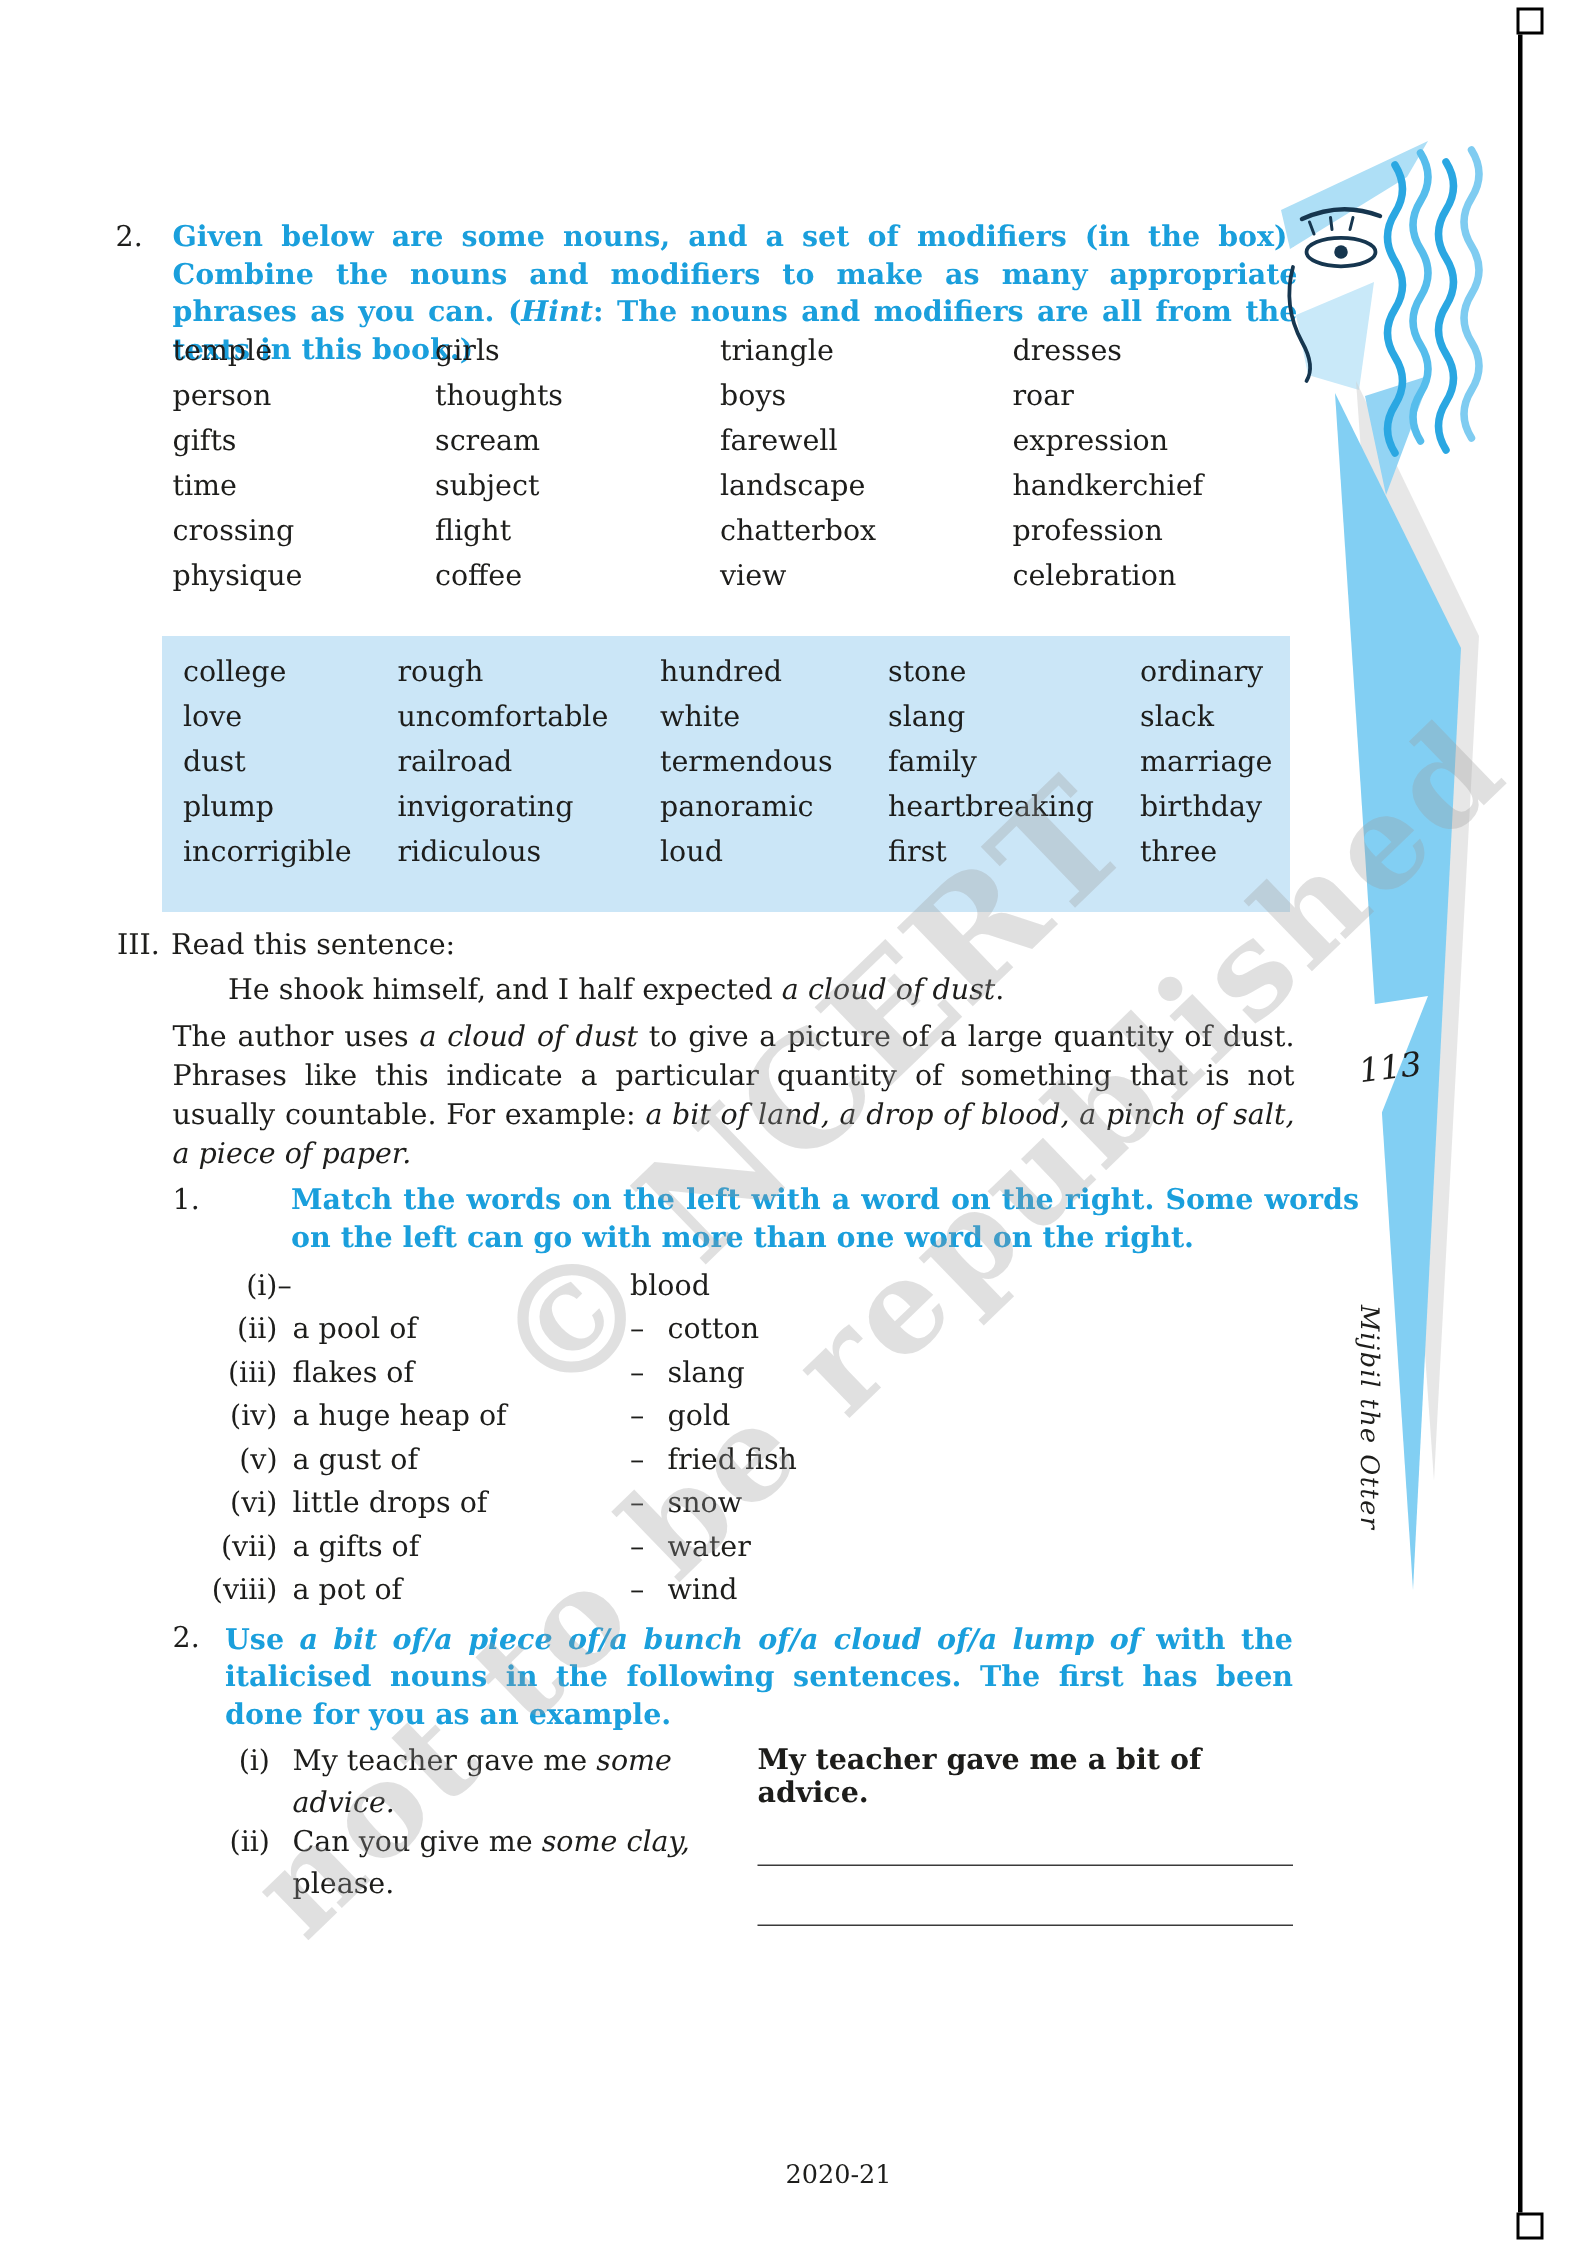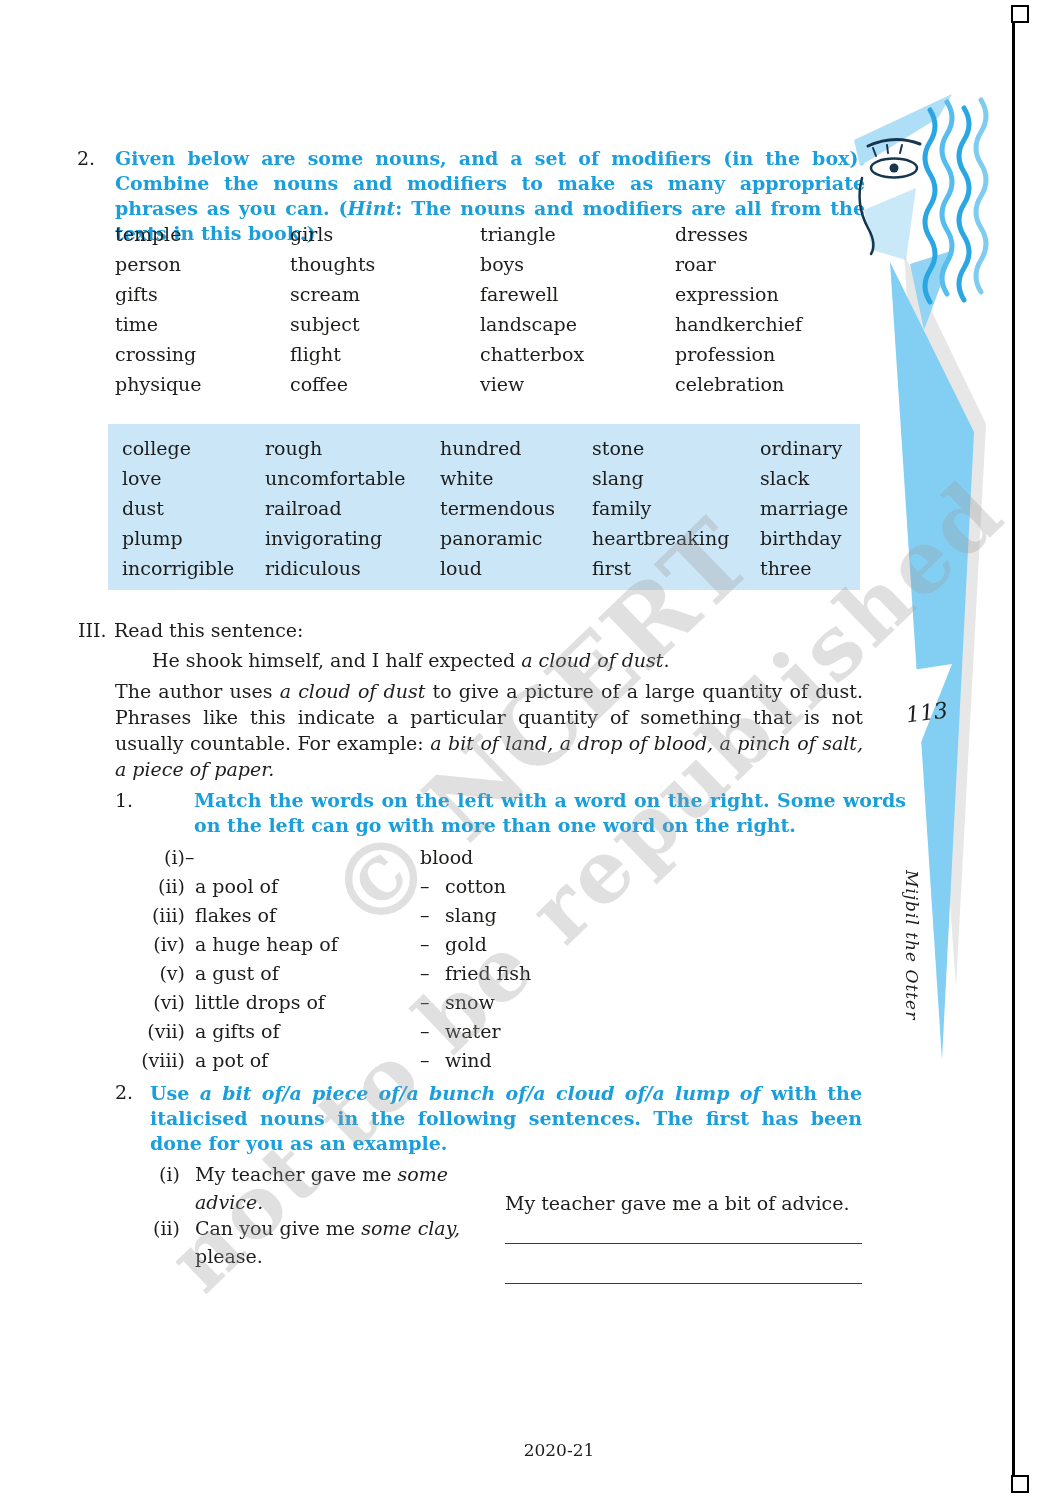--- a/index.html
+++ b/index.html
@@ -22,21 +22,21 @@
   
   .nouns-grid {
     position:absolute; left:115px; top:219px; width:745px;
     display:grid; grid-template-columns:175px 190px 195px auto;
     grid-auto-rows:30px; font-size:19px;
   }
   .nouns-grid span { line-height:30px; }
   
   .modifier-box {
     position:absolute; left:108px; top:424px; width:752px;
-    background:var(--box-blue,#cbe6f7); padding:9px 0 7px 14px; z-index:2;
+    background:var(--box-blue,#cbe6f7); padding:9px 0 25px 14px; z-index:2;
   }
   .mod-grid {
     display:grid; grid-template-columns:143px 175px 152px 168px auto;
     grid-auto-rows:30px; font-size:19px;
   }
   .mod-grid span { line-height:30px; }
   
   .sec3-label { position:absolute; left:78px; top:619px; font-size:19px;text-align:center; }
   .sec3-heading { position:absolute; left:114px; top:619px; font-size:19px; }
   .sec3-quote { position:absolute; left:152px; top:649px; font-size:19px; }
@@ -243,21 +243,21 @@
       <span class="m-dash">–</span>
       <span class="m-right">wind</span>
     </div>
   </div>
 
   <div class="q-num" style="left:115px; top:1081px;">2.</div>
   <div class="blue-bold use-prompt"><span>Use </span><span class="it">a bit of/a piece of/a bunch of/a cloud of/a lump of</span><span> with the italicised nouns in the following sentences. The first has been done for you as an example.</span></div>
 
   <div class="roman" style="left:125px; top:1163px;">(i)</div>
   <div class="use-text" style="left:195px; top:1160px; width:268px;"><span>My teacher gave me </span><span class="it">some advice.</span><span></span></div>
-  <div class="use-answer" style="left:505px; top:1192px;">My teacher gave me a bit of advice.</div>
+  <div class="use-answer" style="left:505px; top:1162px;font-weight:bold;">My teacher gave me a bit of advice.</div>
 
   <div class="roman" style="left:125px; top:1217px;">(ii)</div>
   <div class="use-text" style="left:195px; top:1214px; width:268px;"><span>Can you give me </span><span class="it">some clay,</span><span> please.</span></div>
   <div class="blank-line" style="left:505px; top:1243px;"></div>
   <div class="blank-line" style="left:505px; top:1283px;"></div>
 
   <div class="watermark wm1">© NCERT</div>
   <div class="watermark wm2">not to be republished</div>
 
   <div class="footer">2020-21</div>

